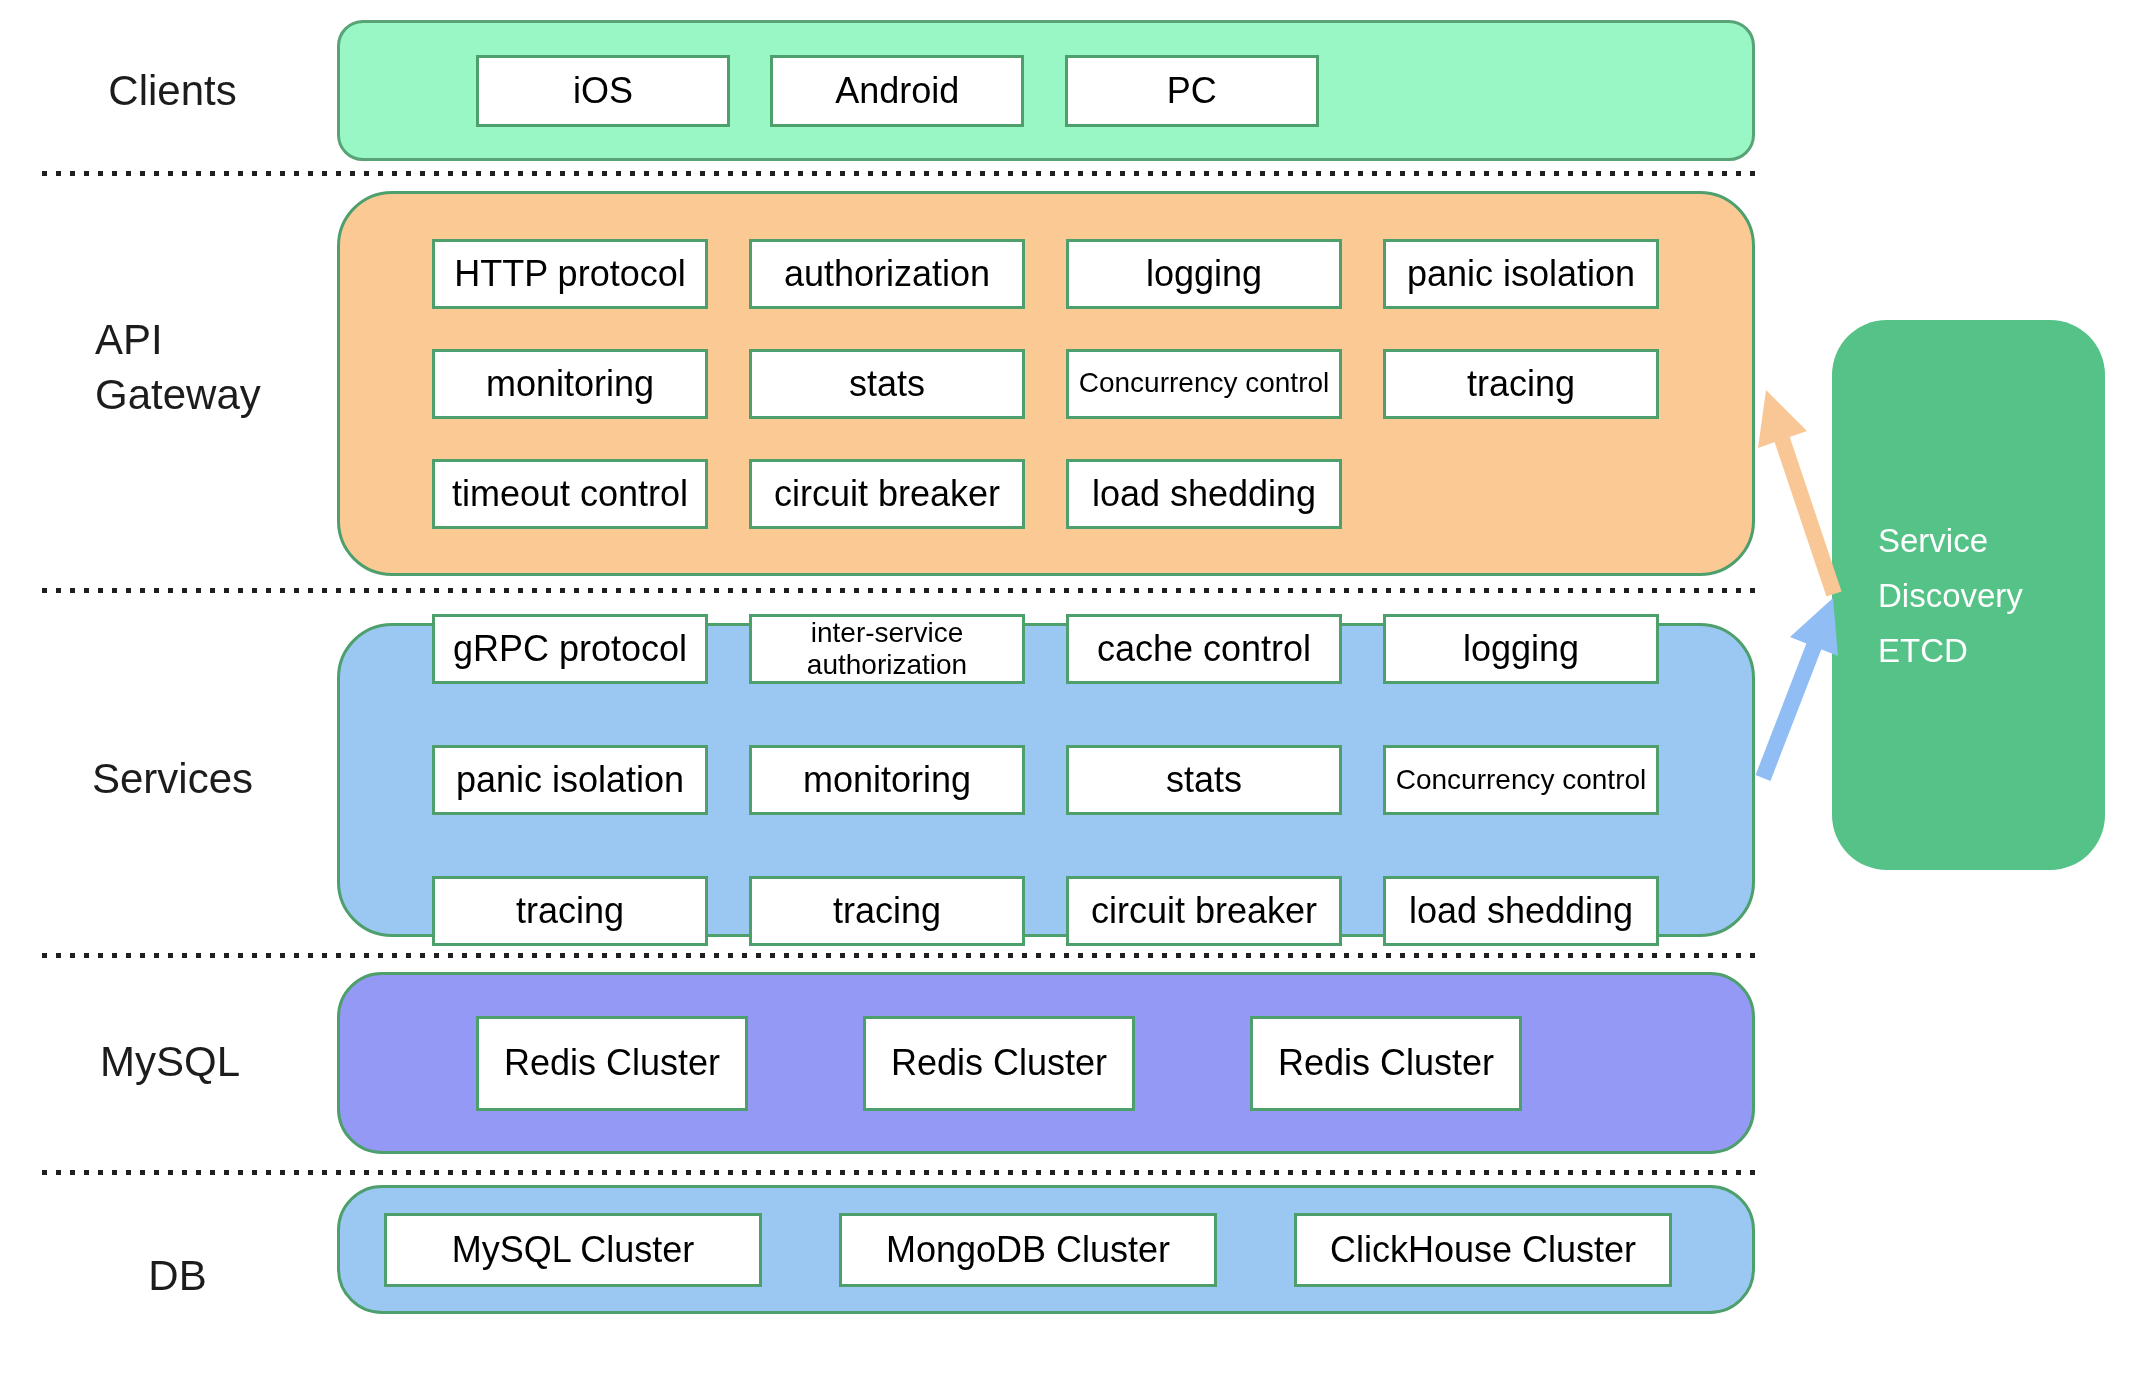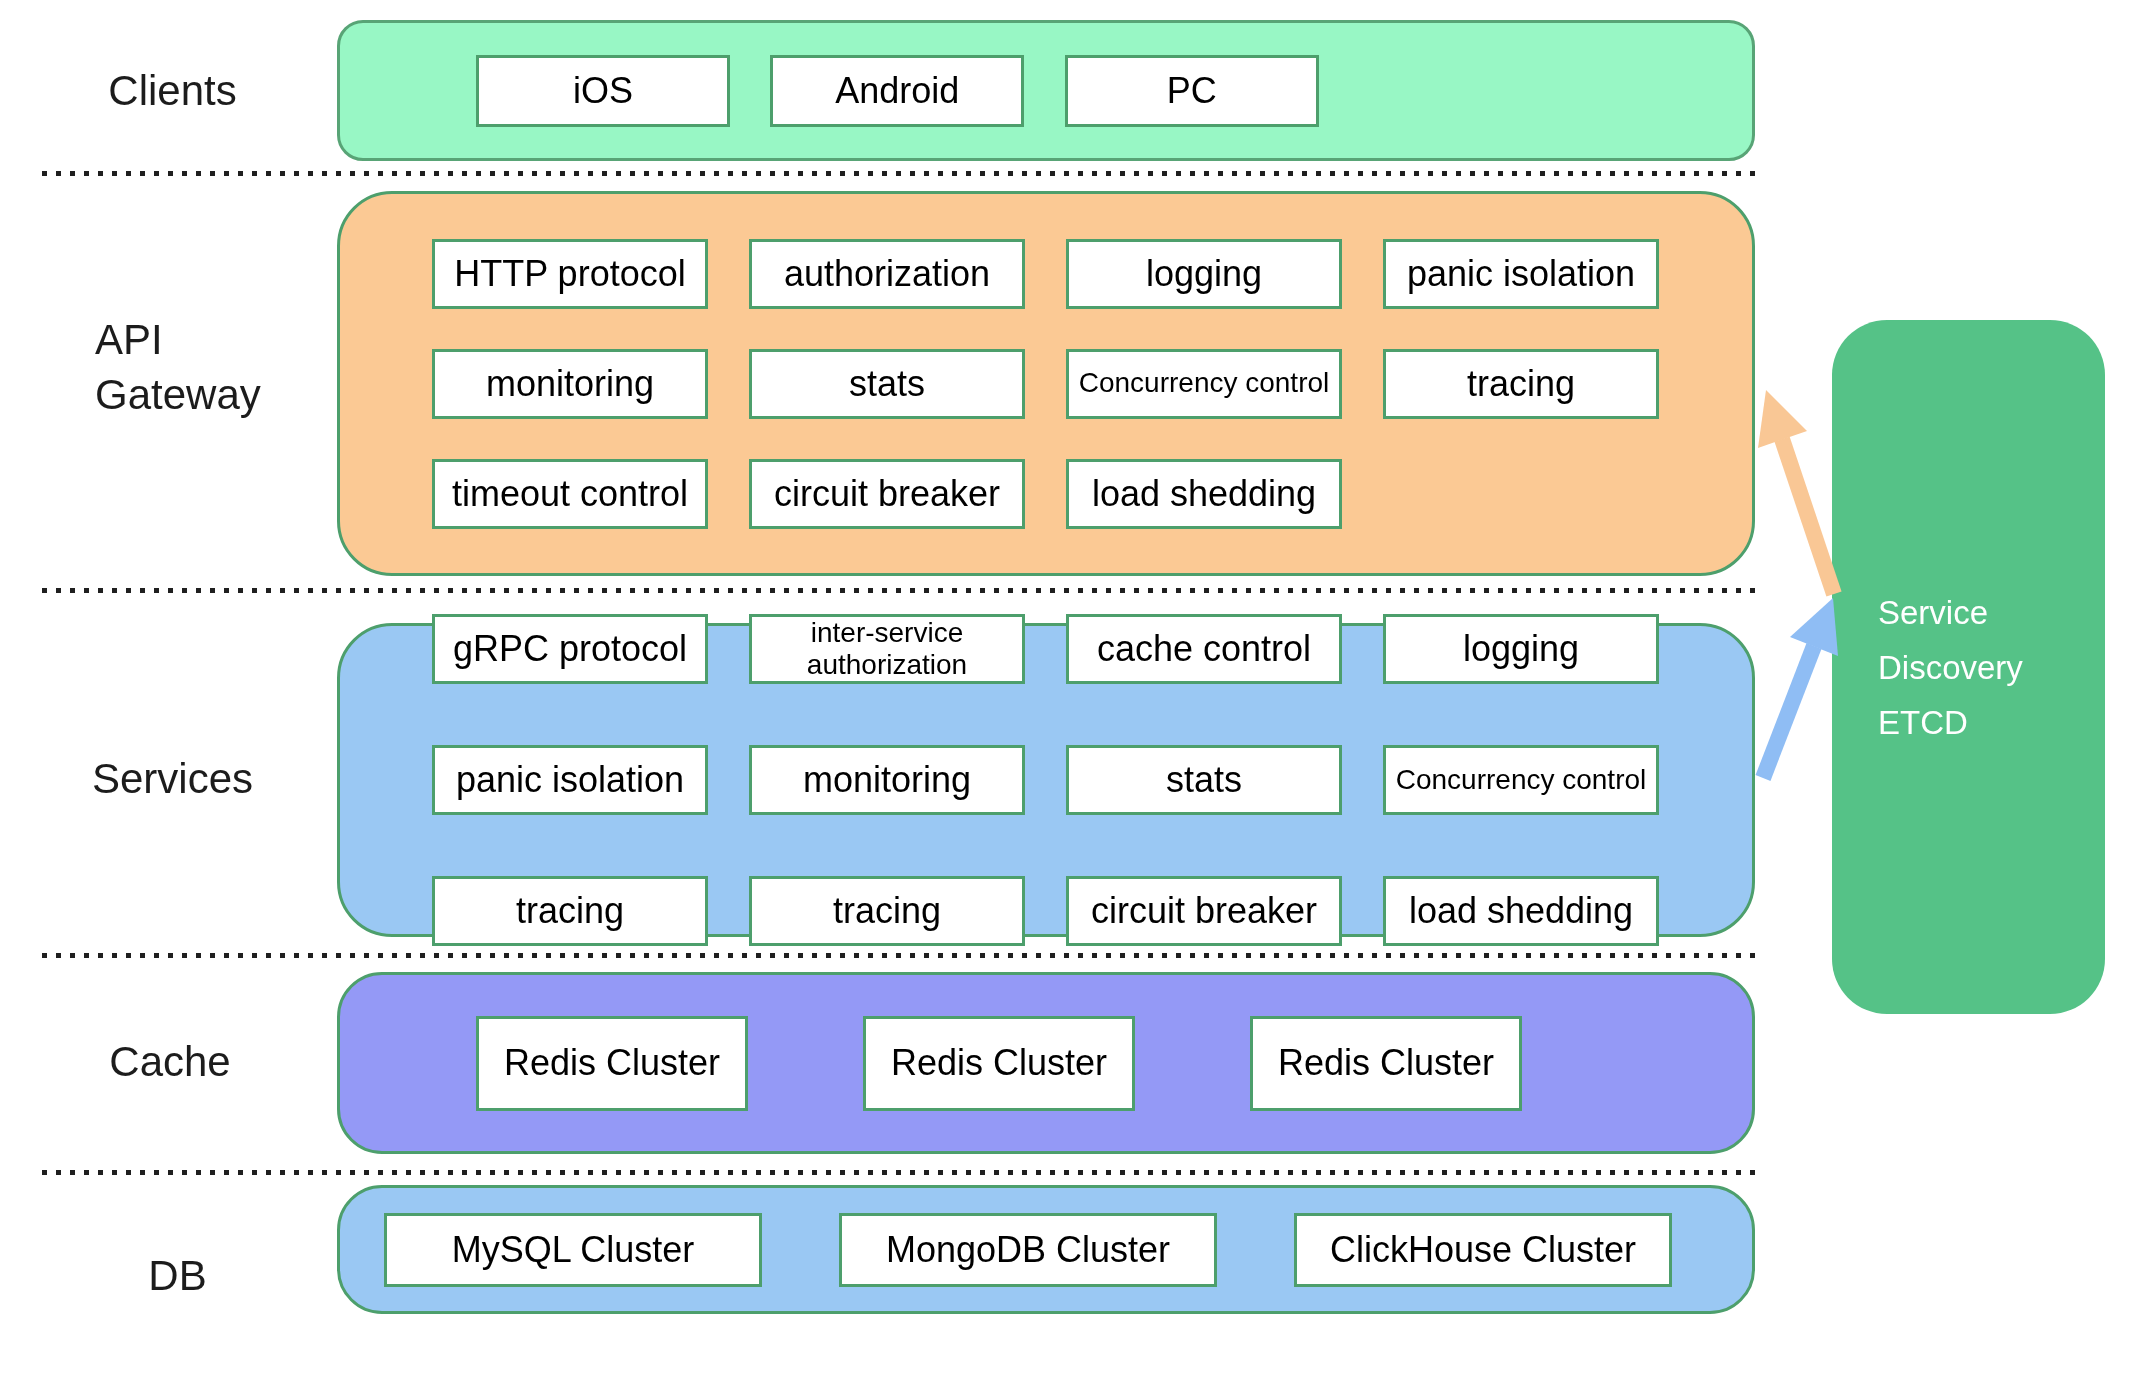--- a/index.html
+++ b/index.html
@@ -67,41 +67,41 @@
   .box-cache .cell{width:272px;height:95px;}
   .box-db .cell{width:378px;height:74px;}
 
   .sep{
     position:absolute;left:42px;width:1714px;height:5px;
     background:repeating-linear-gradient(90deg,var(--separator_dot) 0 5px,transparent 5px 14px);
   }
   .sep-1{top:171px;} .sep-2{top:588px;} .sep-3{top:953px;} .sep-4{top:1170px;}
 
   .sd-box{
-    position:absolute;left:1832px;top:320px;width:273px;height:694px;
+    position:absolute;left:1832px;top:320px;width:273px;height:550px;
     background:var(--etcd_fill);border-radius:55px;box-sizing:border-box;
     display:flex;align-items:center;padding-left:46px;
   }
   .sd-text{font-size:33px;line-height:55px;color:#ffffff;width:205px;}
 
   .arrows{position:absolute;left:0;top:0;pointer-events:none;}
   .shaft-orange{stroke:var(--arrow_orange);stroke-width:16;}
   .head-orange{fill:var(--arrow_orange);}
   .shaft-blue{stroke:var(--arrow_blue);stroke-width:16;}
   .head-blue{fill:var(--arrow_blue);}
 </style>
 </head>
 <body>
 
 <div class="canvas">
 
   <div class="row-label lbl-clients">Clients</div>
   <div class="row-label lbl-api">API Gateway</div>
   <div class="row-label lbl-services">Services</div>
-  <div class="row-label lbl-cache">Cache</div>
+  <div class="row-label lbl-cache">MySQL</div>
   <div class="row-label lbl-db">DB</div>
 
   <div class="layer-box box-clients">
     <div class="cell">iOS</div>
     <div class="cell">Android</div>
     <div class="cell">PC</div>
   </div>
 
   <div class="sep sep-1"></div>
 

